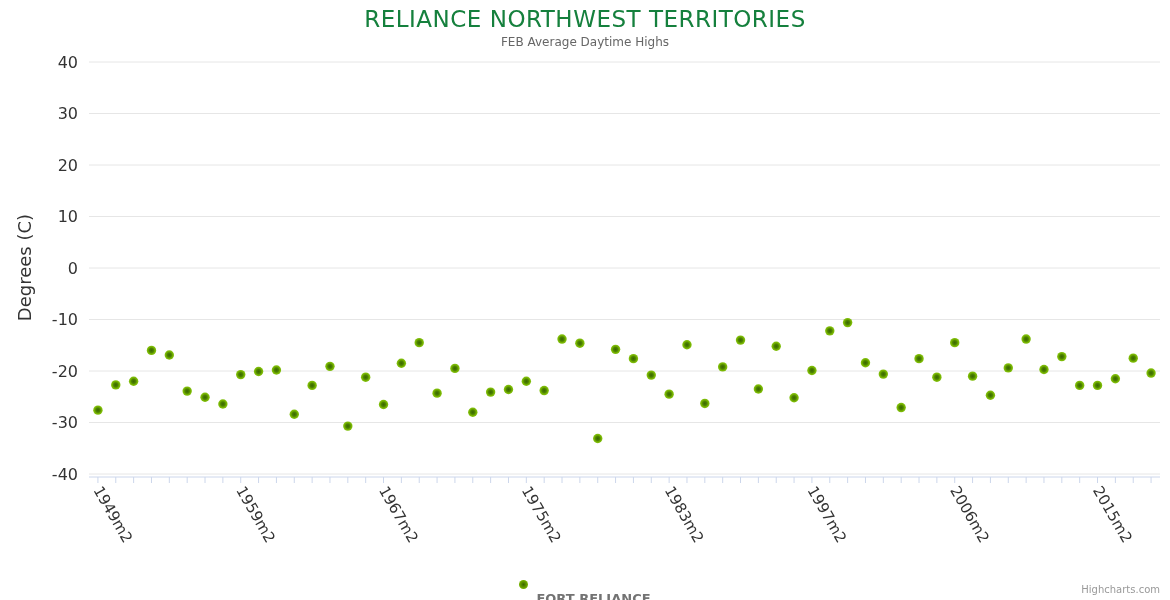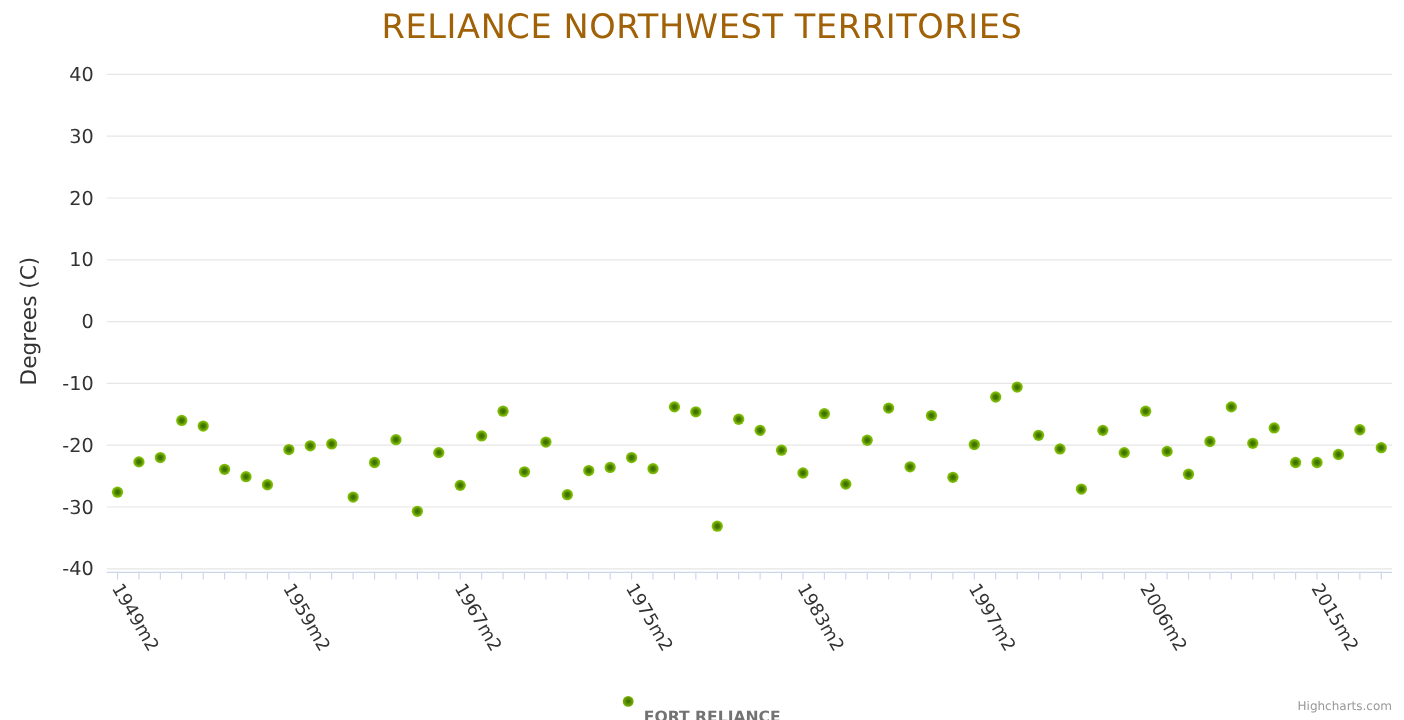--- a/index.html
+++ b/index.html
@@ -1,19 +1,19 @@
 <!DOCTYPE html>
 <html><head>
 <meta charset="utf-8">
 <style>
   html,body{margin:0;padding:0;background:#ffffff;}
   body{font-family:"DejaVu Sans","Liberation Sans",sans-serif;}
   .chart{position:relative;width:1170px;height:600px;background:#ffffff;overflow:hidden;}
   .chart-title{position:absolute;top:6px;left:0;right:0;text-align:center;
-    font-size:28px;color:#a16207;letter-spacing:0.5px;}
+    font-size:23px;color:#15803d;letter-spacing:0.5px;}
   .chart-subtitle{position:absolute;top:35px;left:0;right:0;text-align:center;
     font-size:12px;color:#666666;}
   .yaxis-title-wrap{position:absolute;left:8px;top:62px;height:412px;width:32px;
     display:flex;align-items:center;justify-content:center;}
   .yaxis-title-wrap span{writing-mode:vertical-rl;transform:rotate(180deg);
     font-size:18px;color:#333333;}
   svg.plot{position:absolute;left:0;top:0;}
   .ylab{font-size:16px;fill:#333333;}
   .xlab{font-size:15px;fill:#333333;}
   .legend{position:absolute;top:562px;left:0;right:0;display:flex;
@@ -22,20 +22,21 @@
     background:radial-gradient(circle,#3a6600 0%,#77b300 70%,#83c213 100%);}
   .legend-label{font-size:13px;font-weight:bold;color:#737373;margin-top:29px;}
   .credit{position:absolute;top:584px;right:10px;font-size:10px;color:#999999;
     cursor:pointer;text-decoration:none;text-align:center;}
 </style>
 </head>
 <body>
 
 <div class="chart">
   <div class="chart-title">RELIANCE NORTHWEST TERRITORIES</div>
+  <div class="chart-subtitle">FEB Average Daytime Highs</div>
 
   <div class="yaxis-title-wrap">
     <span>Degrees (C)</span>
   </div>
 
   <svg class="plot" width="1170" height="600">
       <defs>
         <radialGradient id="ptg" cx="50%" cy="50%" r="50%">
           <stop offset="0%" stop-color="#3a6600"></stop>
           <stop offset="45%" stop-color="#4d8400"></stop>

